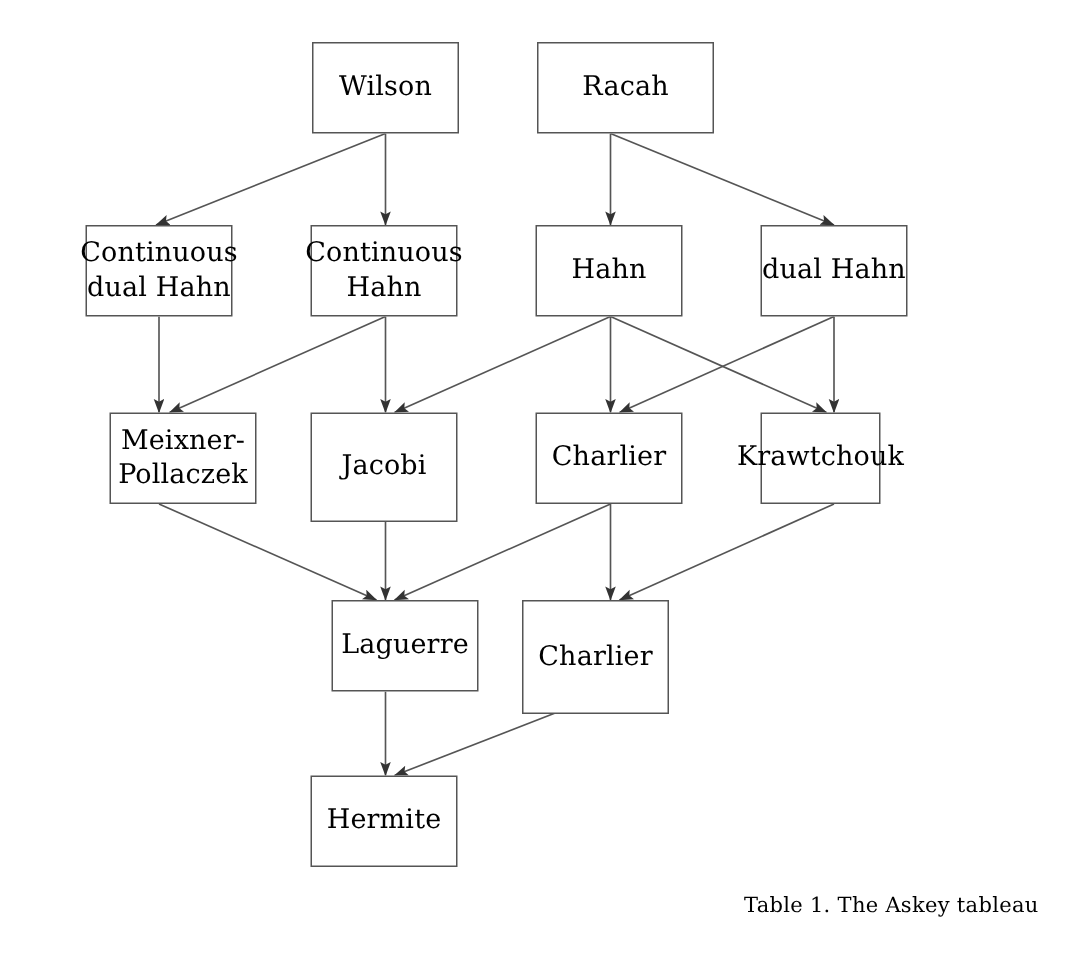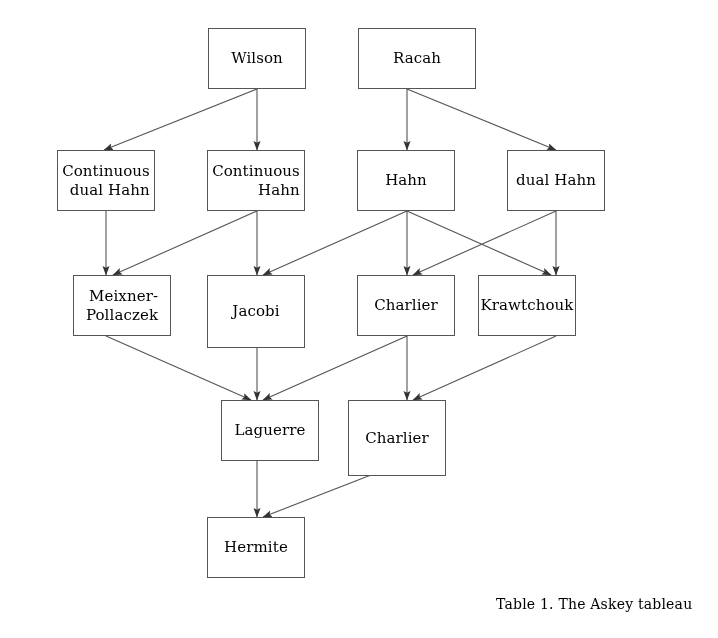--- a/index.html
+++ b/index.html
@@ -23,23 +23,23 @@
     height: 638px;
   }
   .node {
     position: absolute;
     box-sizing: border-box;
     border: 1px solid #555555;
     background: #ffffff;
     display: flex;
     align-items: center;
     justify-content: center;
-    text-align: right;
+    text-align: center;
     line-height: 1.25;
-    font-size: 15px;
+    font-size: 18px;
     color: #000000;
     z-index: 2;
     white-space: pre-line;
     letter-spacing: 0.1px;
   }
   .caption {
     position: absolute;
     font-size: 14px;
     color: #000000;
     white-space: nowrap;
@@ -86,21 +86,21 @@
       <div class="node" style="left: 57px; top: 150px; width: 98px; height: 61px;">Continuous
 dual Hahn</div>
       <div class="node" style="left: 207px; top: 150px; width: 98px; height: 61px;">Continuous
 Hahn</div>
       <div class="node" style="left: 357px; top: 150px; width: 98px; height: 61px;">Hahn</div>
       <div class="node" style="left: 507px; top: 150px; width: 98px; height: 61px;">dual Hahn</div>
       <div class="node" style="left: 73px; top: 275px; width: 98px; height: 61px;">Meixner-
 Pollaczek</div>
       <div class="node" style="left: 207px; top: 275px; width: 98px; height: 73px;">Jacobi</div>
       <div class="node" style="left: 357px; top: 275px; width: 98px; height: 61px;">Charlier</div>
-      <div class="node" style="left: 478px; top: 275px; width: 98px; height: 61px;">Krawtchouk</div>
+      <div class="node" style="left: 507px; top: 275px; width: 80px; height: 61px;">Krawtchouk</div>
       <div class="node" style="left: 221px; top: 400px; width: 98px; height: 61px;">Laguerre</div>
       <div class="node" style="left: 348px; top: 400px; width: 98px; height: 76px;">Charlier</div>
       <div class="node" style="left: 207px; top: 517px; width: 98px; height: 61px;">Hermite</div>
     </div>
 
   <div class="caption" style="left: 496px; top: 596px;">Table 1. The Askey tableau</div>
 
 </div>
 
 </body></html>

